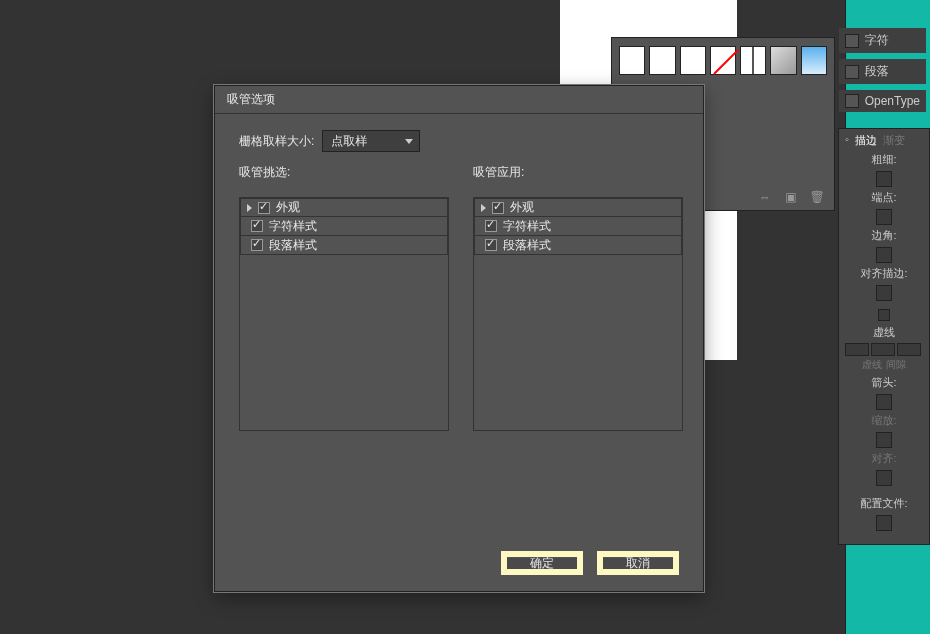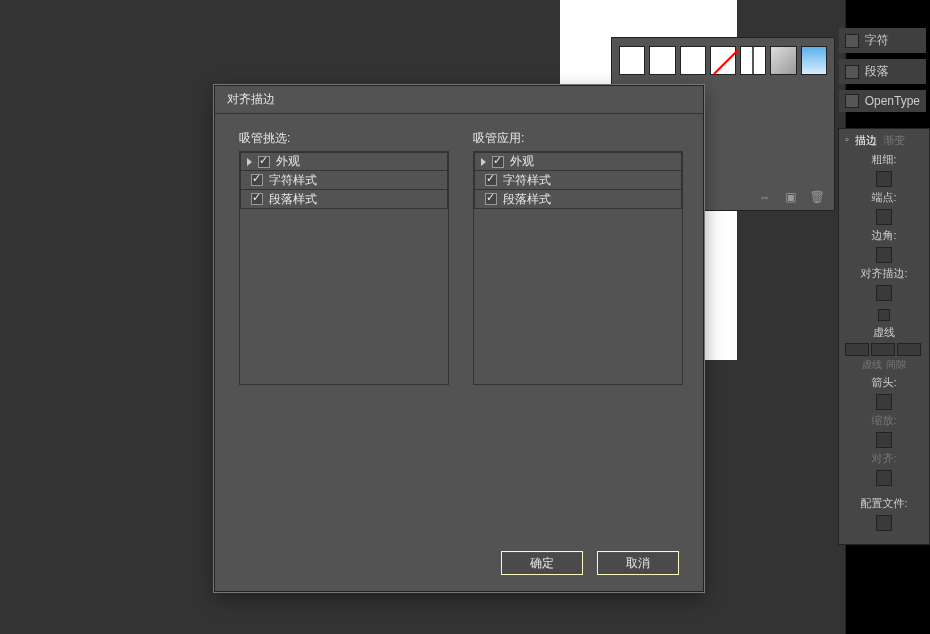--- a/index.html
+++ b/index.html
@@ -12,49 +12,49 @@
     .dialog-title { background: #535353; color: #e6e6e6; font-size: 12px; padding: 5px 12px; border-bottom: 1px solid #333; }
     .dialog-body { padding: 16px 24px; color: #e6e6e6; font-size: 12px; }
 
     .row-sample { display: flex; align-items: center; margin-bottom: 12px; }
     .row-sample label { margin-right: 8px; }
     .dropdown { width: 98px; height: 22px; background: #3f3f3f; border: 1px solid #222; color: #e6e6e6; display: flex; align-items: center; justify-content: space-between; padding: 0 6px 0 8px; }
     .dropdown .arrow { width: 0; height: 0; border-left: 4px solid transparent; border-right: 4px solid transparent; border-top: 5px solid #ccc; }
 
     .panels { display: flex; gap: 24px; }
     .panel-col { flex: 1; }
-    .panel-col-title { margin-bottom: 4px; }
+    .panel-col-title { margin-bottom: 16px; }
     .panel-box { width: 210px; height: 234px; border: 1px solid #333; background: #535353; }
     .tree-row { display: flex; align-items: center; height: 19px; border: 1px solid #333; border-top: none; padding-left: 6px; position: relative; }
     .tree-row:first-child { border-top: 1px solid #333; }
     .tree-arrow { width: 0; height: 0; border-top: 4px solid transparent; border-bottom: 4px solid transparent; border-left: 5px solid #ccc; margin-right: 6px; }
     .chk { width: 12px; height: 12px; border: 1px solid #999; background: #444; margin-right: 6px; position: relative; }
     .chk.checked::after { content: "✓"; position: absolute; left: 0; top: -3px; font-size: 11px; color: #eee; }
     .tree-row.child { padding-left: 10px; }
 
     .dialog-footer { position: absolute; right: 24px; bottom: 16px; display: flex; gap: 14px; }
-    .btn { width: 82px; height: 24px; background: #4a4a4a; border: 1px solid #fef9c3; color: #e6e6e6; font-size: 12px; display: flex; align-items: center; justify-content: center; box-shadow: inset 0 1px 0 rgba(255,255,255,.06); }
+    .btn { width: 82px; height: 24px; background: #4a4a4a; border: 6px solid #fef9c3; color: #e6e6e6; font-size: 12px; display: flex; align-items: center; justify-content: center; box-shadow: inset 0 1px 0 rgba(255,255,255,.06); }
 
     
     .gs-panel { position: absolute; left: 611px; top: 37px; width: 224px; height: 174px; background: #535353; border: 1px solid #222; }
     .gs-tab { height: 18px; display: flex; align-items: center; background: #3f3f3f; padding: 0 8px; color: #ccc; font-size: 11px; justify-content: space-between; }
     .gs-collapse { display: flex; gap: 3px; align-items: center; }
     .gs-collapse .tri { width: 0; height: 0; border-left: 4px solid transparent; border-right: 4px solid transparent; border-top: 5px solid #999; }
     .gs-menu { width: 12px; height: 2px; background: #aaa; box-shadow: 0 3px 0 #aaa, 0 -3px 0 #aaa; }
     .gs-swatches { display: flex; padding: 8px 7px; gap: 4px; }
     .sw { width: 29px; height: 29px; border: 1px solid #222; background: #fff; position: relative; }
     .sw.none::after { content: ""; position: absolute; left: -2px; top: 50%; width: 140%; height: 2px; background: red; transform: rotate(-45deg); }
     .sw.split { background: linear-gradient(to right, #fff 0 47%, #555 47% 53%, #fff 53% 100%); }
     .sw.gray { background: linear-gradient(135deg, #ddd, #999); }
     .sw.blue { background: linear-gradient(180deg, #5ab0ee, #d9eefc); }
     .gs-icons { position: absolute; right: 10px; bottom: 6px; display: flex; gap: 12px; color: #999; font-size: 12px; align-items: center; }
     .gs-ic { width: 14px; height: 14px; display: flex; align-items: center; justify-content: center; }
 
     
-    .right-panels { position: absolute; right: 0; top: 0; width: 85px; height: 634px; background: #000000; border-left: 1px solid #222; color: #ccc; font-size: 12px; }
+    .right-panels { position: absolute; right: 0; top: 0; width: 85px; height: 634px; background: #14b8a6; border-left: 1px solid #222; color: #ccc; font-size: 12px; }
     .panel-collapse { position: absolute; top: 28px; right: 4px; display: flex; flex-direction: column; gap: 6px; }
     .panel-chip { display: flex; align-items: center; gap: 6px; padding: 4px 6px; background: #3f3f3f; }
     .panel-chip .pc-icon { width: 14px; height: 14px; background: #555; border: 1px solid #222; }
 
     .stroke-panel { position: absolute; top: 128px; right: 0; width: 92px; background: #464646; border: 1px solid #222; padding: 4px 6px 10px 6px; font-size: 11px; color: #ccc; }
     .stroke-tabs { display: flex; gap: 6px; margin-bottom: 4px; }
     .stroke-tab { color: #fff; }
     .stroke-tab.dim { color: #777; }
     .sp-row { display: flex; justify-content: flex-end; align-items: center; margin: 3px 0; gap: 4px; flex-direction: column; }
     .sp-row .lab { flex: 1; text-align: right; }
@@ -151,22 +151,29 @@
         <span class="sp-box"></span>
       </div>
     <div class="sp-row" style="margin-top:10px">
         <span class="lab">配置文件:</span>
         <span class="sp-box"></span>
       </div>
   </div>
 </div>
 
 <div class="dialog">
-  <div class="dialog-title">对齐描边</div>
+  <div class="dialog-title">吸管选项</div>
   <div class="dialog-body">
+    <div class="row-sample">
+      <label>栅格取样大小:</label>
+      <div class="dropdown">
+        <span>点取样</span>
+        <span class="arrow"></span>
+      </div>
+    </div>
 
     <div class="panels">
       <div class="panel-col">
         <div class="panel-col-title">吸管挑选:</div>
         <div class="panel-box">
           <div class="tree-row">
             <span class="tree-arrow"></span>
             <span class="chk checked"></span>
             <span>外观</span>
           </div>

